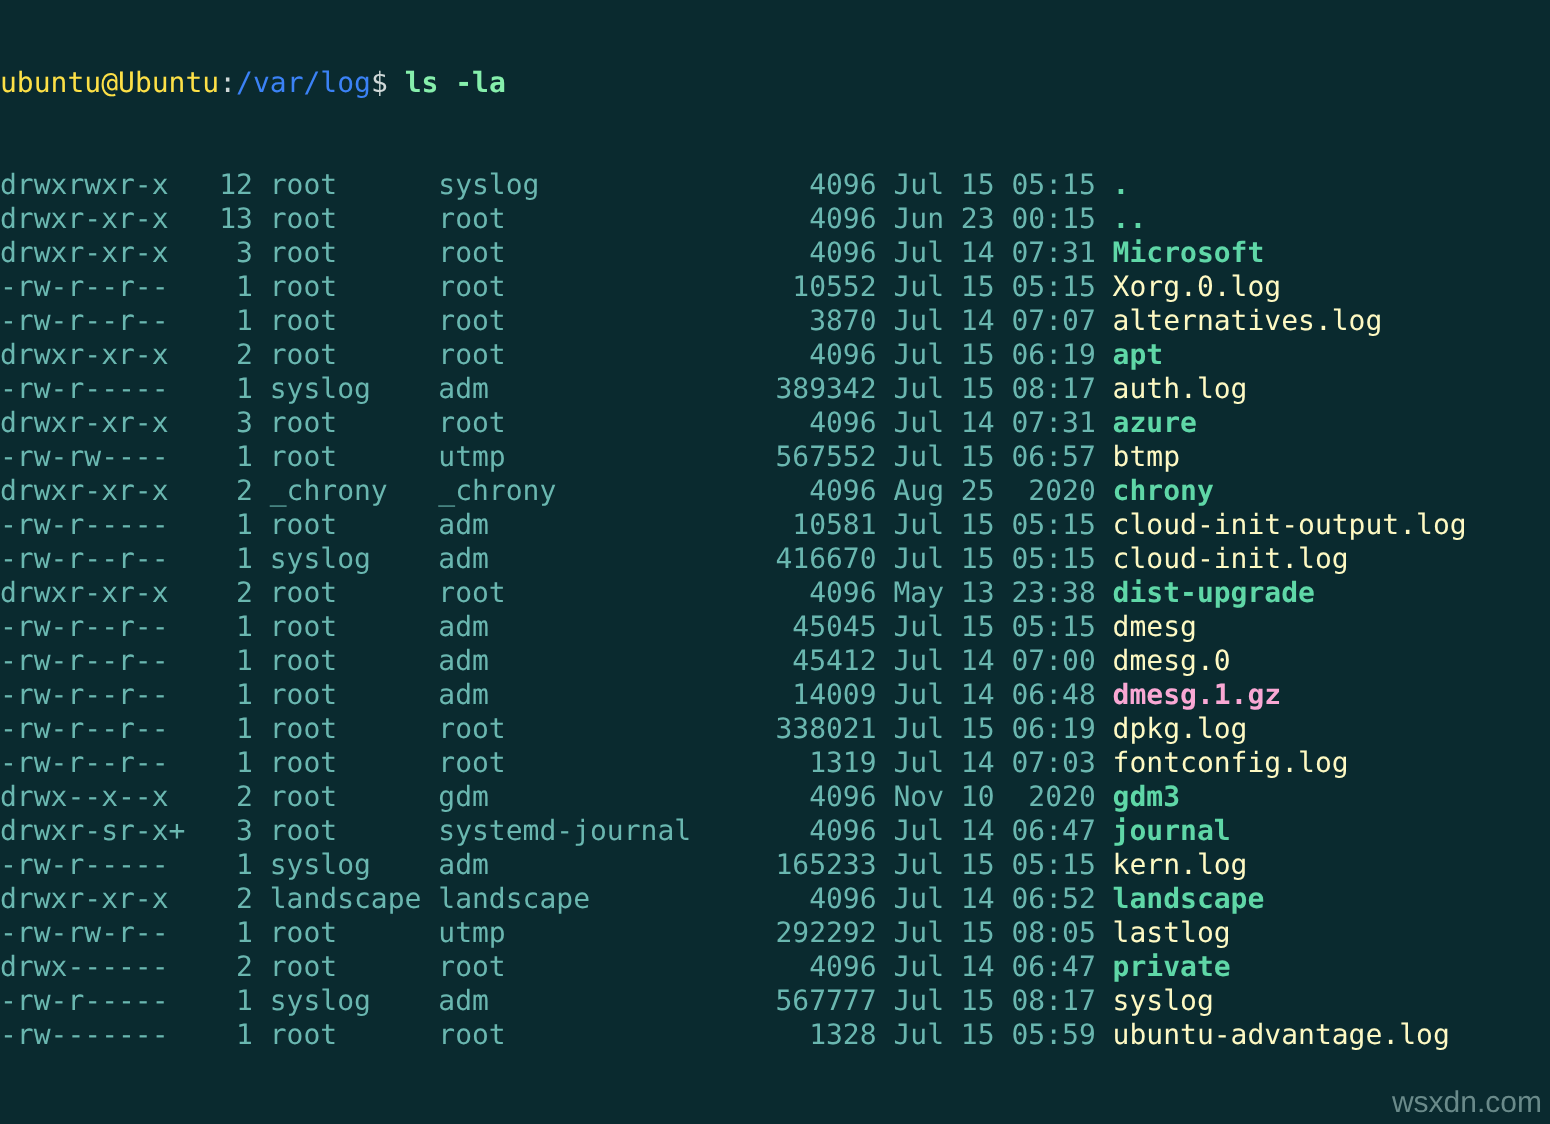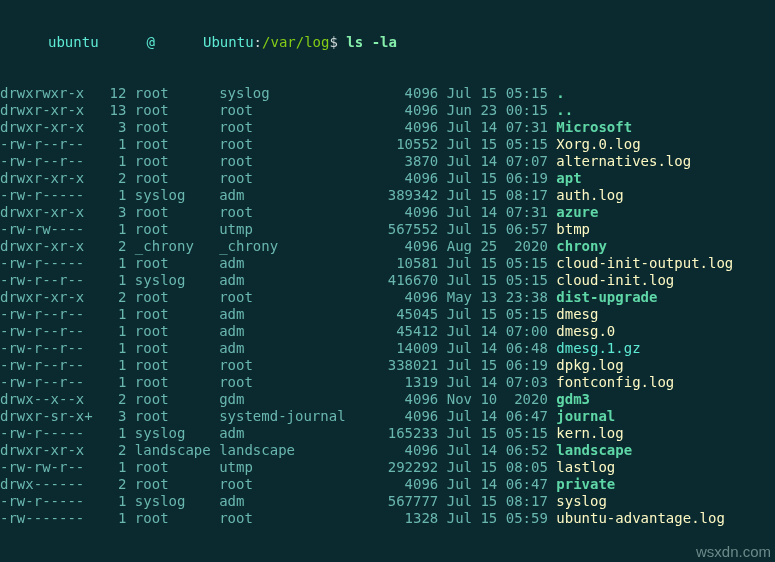--- a/index.html
+++ b/index.html
@@ -11,29 +11,29 @@
     font-family: "DejaVu Sans Mono", "Liberation Mono", monospace;
     font-size: 14px;
     line-height: 17px;
     overflow: hidden;
   }
   .terminal {
     padding: 0;
     white-space: pre;
   }
   .line { display: block; }
-  .prompt-user { color: #5eead4; margin-left: 48px; }
+  .prompt-user { color: #fde047; }
   .prompt-sep  { color: #cfd8d8; }
-  .prompt-path { color: #84cc16; }
+  .prompt-path { color: #3b82f6; }
   .prompt-dlr  { color: #cfd8d8; }
   .cmd  { color: #86efac; font-weight: bold; }
   .txt  { color: #6ab7b0; }
   .dir  { color: #5fd7a7; font-weight: bold; }
   .reg  { color: #fef9c3; }
-  .red  { color: #5eead4; font-weight: normal; }
+  .red  { color: #f9a8d4; font-weight: bold; }
   .watermark {
     position: absolute;
     right: 4px;
     bottom: 2px;
     font-size: 15px;
     color: #6a8a8a;
     font-family: sans-serif;
   }
 </style>
 </head>

